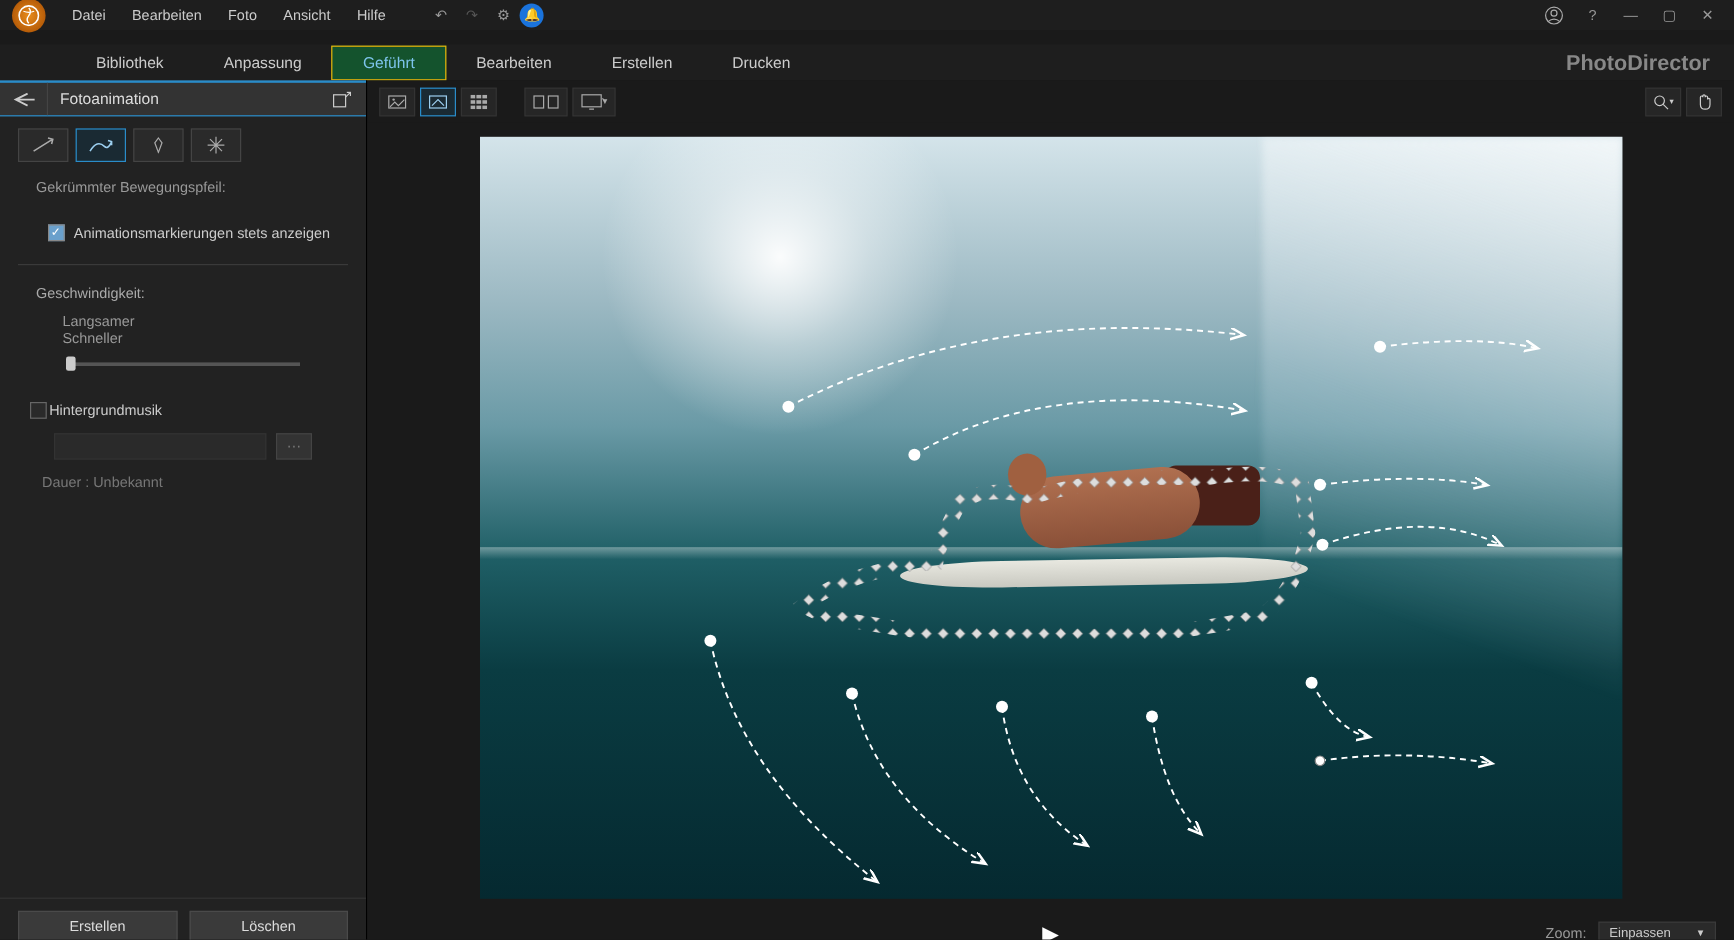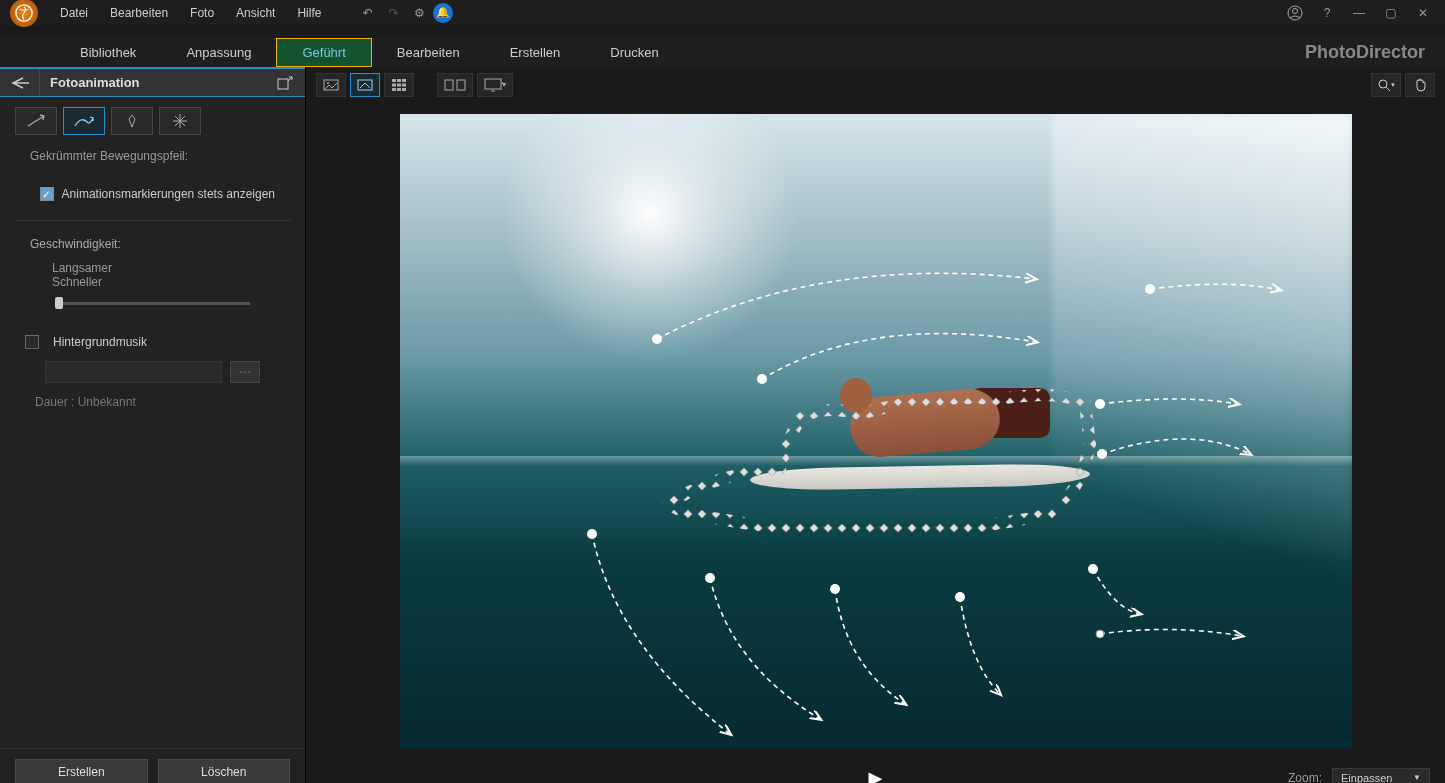--- a/index.html
+++ b/index.html
@@ -10,38 +10,38 @@
 .menubar .spacer{width:20px;}
 .menubar .iconbtn{width:24px;height:22px;display:flex;align-items:center;justify-content:center;cursor:pointer;color:#999;}
 .menubar .bell{width:20px;height:20px;border-radius:50%;background:#1a73dc;display:flex;align-items:center;justify-content:center;color:#fff;cursor:pointer;font-size:11px;}
 .menubar .right{margin-left:auto;display:flex;gap:8px;align-items:center;}
 .tabbar{height:30px;background:#1e1e1e;display:flex;align-items:center;padding-left:55px;margin-top:12px;}
 .tabbar .tab{padding:6px 25px;color:#ccc;cursor:pointer;font-size:13px;}
 .tabbar .tab.active{border:1px solid #eab308;background:#14532d;color:#7dc4eb;}
 .tabbar .brand{margin-left:auto;margin-right:20px;font-size:18px;color:#888;font-weight:700;}
 .content{display:flex;height:728px;}
 .sidebar{width:306px;background:#222;border-right:1px solid #000;display:flex;flex-direction:column;}
-.panel-header{height:30px;background:#333;display:flex;align-items:center;border-top:2px solid #2a8cc9;border-bottom:1px solid #2a8cc9;font-weight:bold;}
+.panel-header{height:30px;background:#333;display:flex;align-items:center;border-top:2px solid #2a8cc9;border-bottom:1px solid #2a8cc9;}
 .panel-header .back{width:40px;display:flex;justify-content:center;cursor:pointer;border-right:1px solid #444;height:100%;align-items:center;}
 .panel-header .title{flex:1;padding-left:10px;color:#ddd;font-size:13px;}
 .panel-header .export{width:40px;display:flex;justify-content:center;cursor:pointer;height:100%;align-items:center;}
 .toolrow{display:flex;gap:6px;padding:10px 15px 6px;}
 .toolbtn{width:42px;height:28px;border:1px solid #444;background:#2a2a2a;display:flex;align-items:center;justify-content:center;cursor:pointer;}
 .toolbtn.active{border-color:#2a8cc9;background:#1a2a33;}
 .desc{padding:6px 30px 12px;color:#999;line-height:1.5;font-size:12px;}
 .checkrow{display:flex;align-items:center;gap:8px;padding:10px 30px 15px;justify-content:flex-end;}
 .checkrow .chk{width:14px;height:14px;border:1px solid #888;background:#6aa0cc;display:flex;align-items:center;justify-content:center;font-size:10px;color:#fff;}
 .divider{height:1px;background:#3a3a3a;margin:4px 15px;}
 .section{padding:12px 30px;}
 .section .label{color:#aaa;margin-bottom:10px;font-size:12px;}
 .speedlabels{display:flex;justify-content:space-between;color:#999;padding:0 22px;margin-bottom:6px;font-size:12px;flex-direction:column;}
 .slider{position:relative;height:16px;margin:0 25px;}
 .slider .track{position:absolute;top:7px;left:0;right:0;height:3px;background:#555;}
 .slider .thumb{position:absolute;top:2px;left:0;width:8px;height:12px;background:#ccc;border-radius:2px;cursor:pointer;}
-.musicrow{display:flex;align-items:center;gap:14px;padding:12px 25px 8px;}
+.musicrow{display:flex;align-items:center;gap:2px;padding:12px 25px 8px;}
 .musicrow .chk2{width:14px;height:14px;border:1px solid #666;background:#2a2a2a;}
 .musicinputrow{display:flex;gap:8px;padding:4px 45px;}
 .musicinputrow .inp{flex:1;height:22px;background:#2a2a2a;border:1px solid #333;}
 .musicinputrow .browse{width:30px;height:22px;background:#333;border:1px solid #444;display:flex;align-items:center;justify-content:center;color:#777;cursor:pointer;}
 .duration{padding:8px 35px;color:#777;font-size:12px;}
 .sidebar-footer{margin-top:auto;padding:10px 15px;display:flex;gap:10px;border-top:1px solid #333;}
 .sidebar-footer button{flex:1;height:26px;background:#3a3a3a;border:1px solid #4a4a4a;color:#ddd;cursor:pointer;font-size:12px;}
 .main{flex:1;background:#1a1a1a;display:flex;flex-direction:column;}
 .viewbar{height:35px;display:flex;align-items:center;padding:0 10px;gap:4px;}
 .viewbtn{width:30px;height:24px;border:1px solid #333;background:#262626;display:flex;align-items:center;justify-content:center;cursor:pointer;color:#aaa;}

